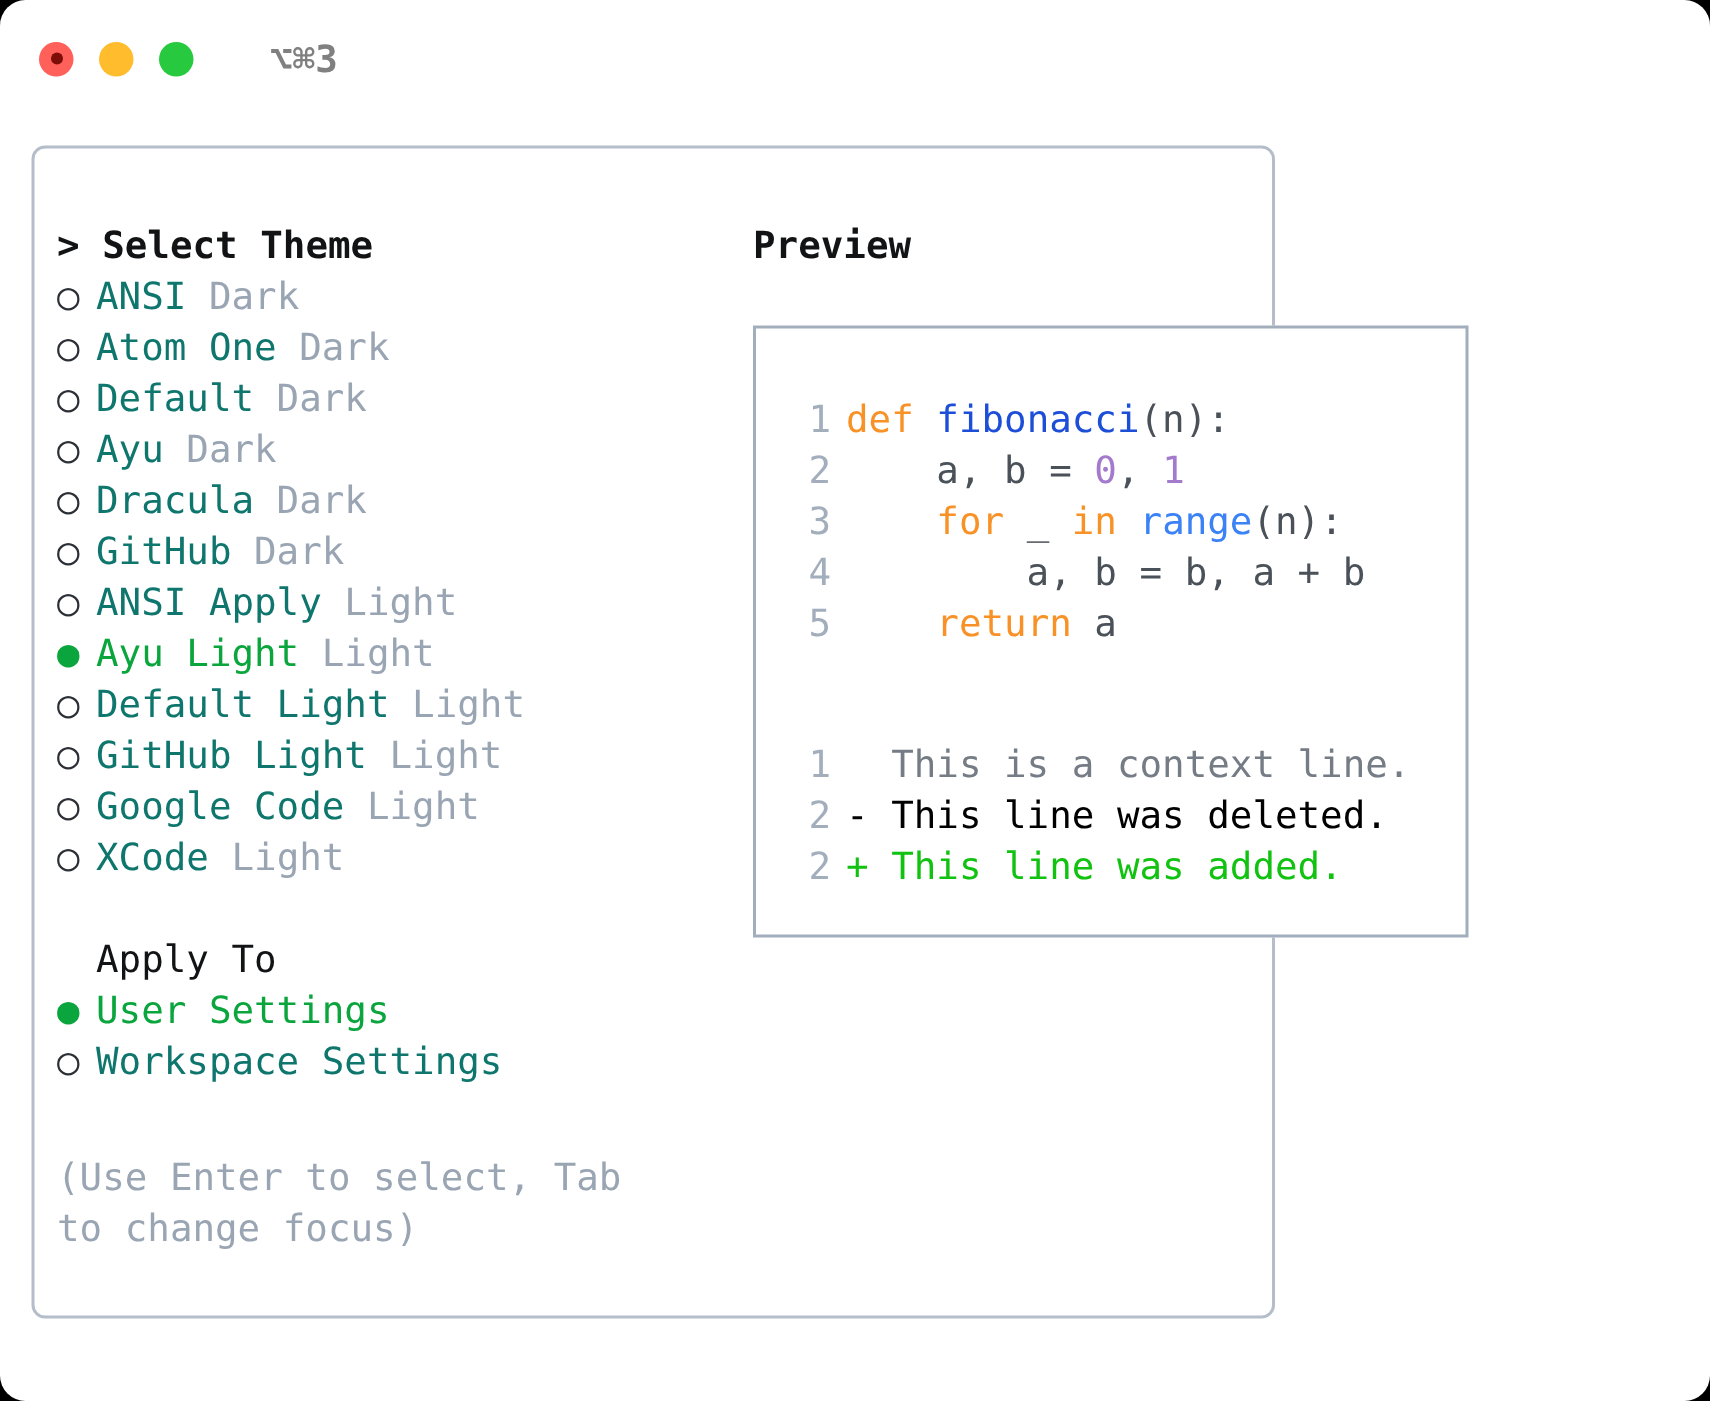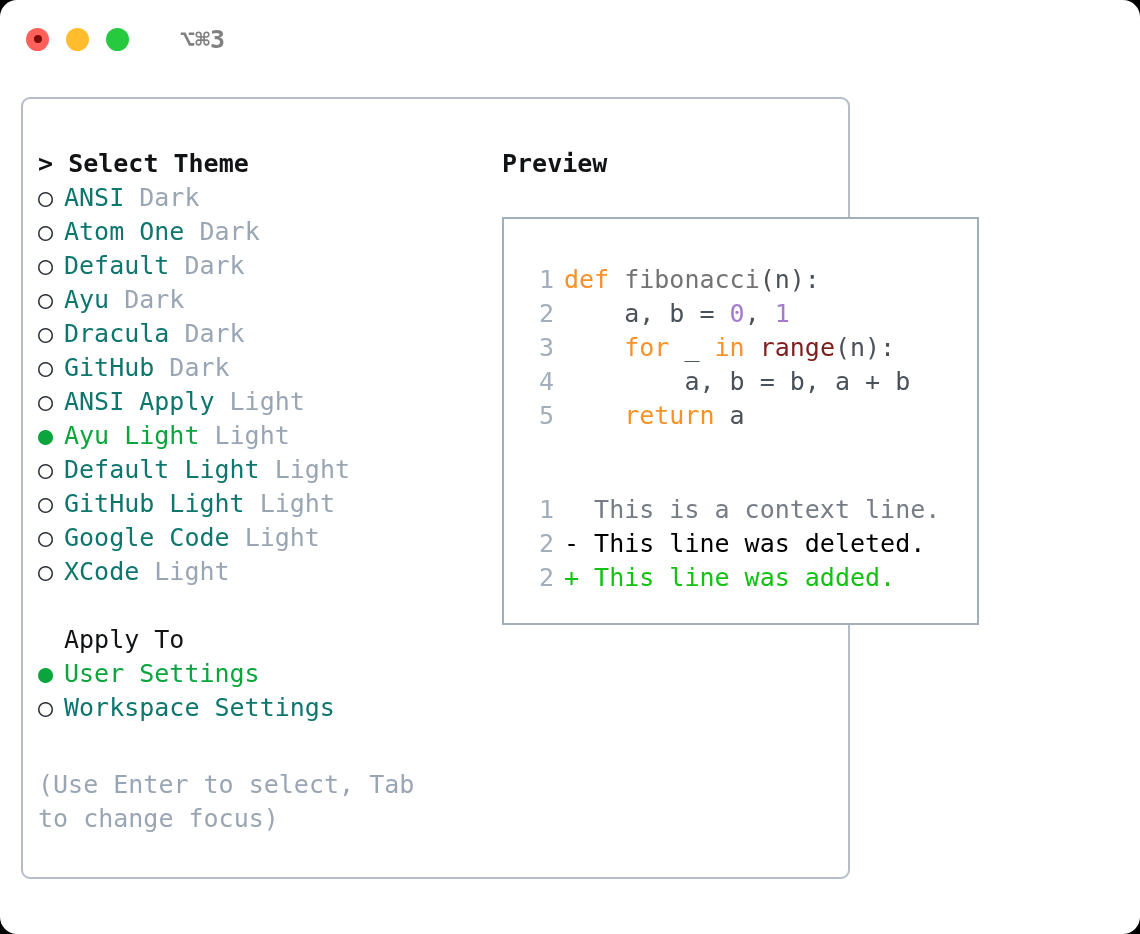--- a/index.html
+++ b/index.html
@@ -167,25 +167,25 @@
     padding-left: 16px;
   }
   .ln {
     display: inline-block;
     width: 34px;
     text-align: right;
     color: #a3aebd;
     margin-right: 10px;
   }
   .tok-kw     { color: #f89226; }
-  .tok-fn     { color: #737373; text-align: center; }
+  .tok-fn     { color: #1d4ed8; text-align: center; }
   .tok-punct  { color: #4a5159; }
   .tok-var    { color: #4a5159; }
   .tok-num    { color: #a37acc; }
-  .tok-builtin{ color: #7f1d1d; }
+  .tok-builtin{ color: #3b82f6; }
 
   .diff-gap { height: 60px; }
   .diff-ctx { color: #757c85; }
   .diff-del { color: #000000; }
   .diff-add { color: #11c211; }
 </style>
 </head>
 <body>
 
 <div class="window">

